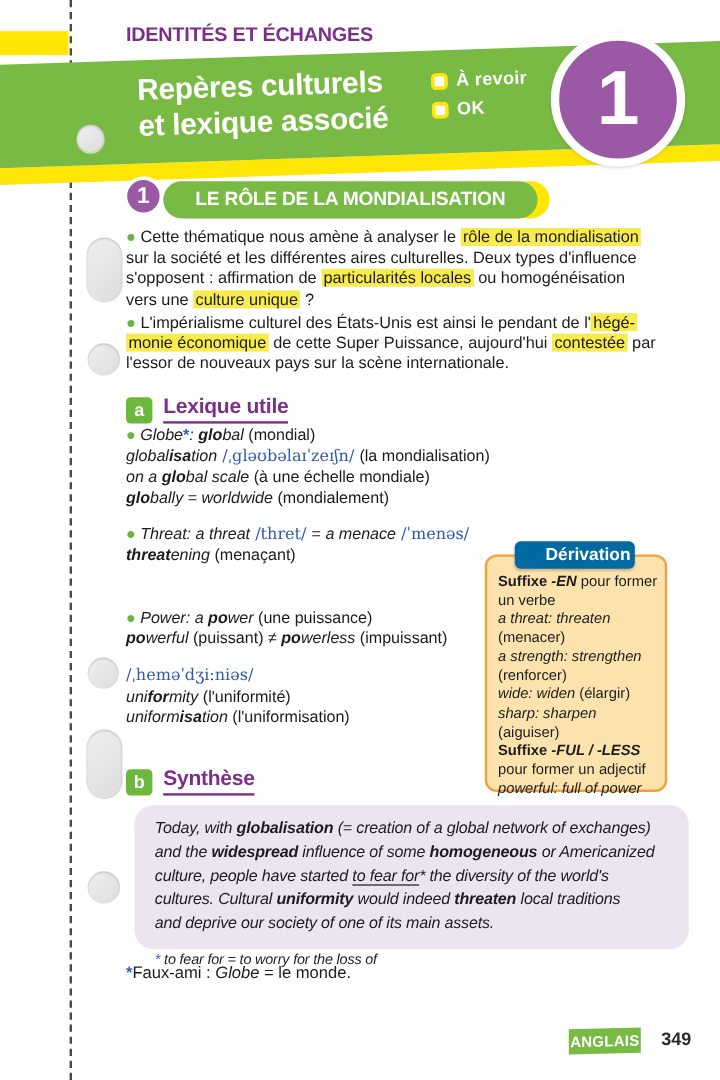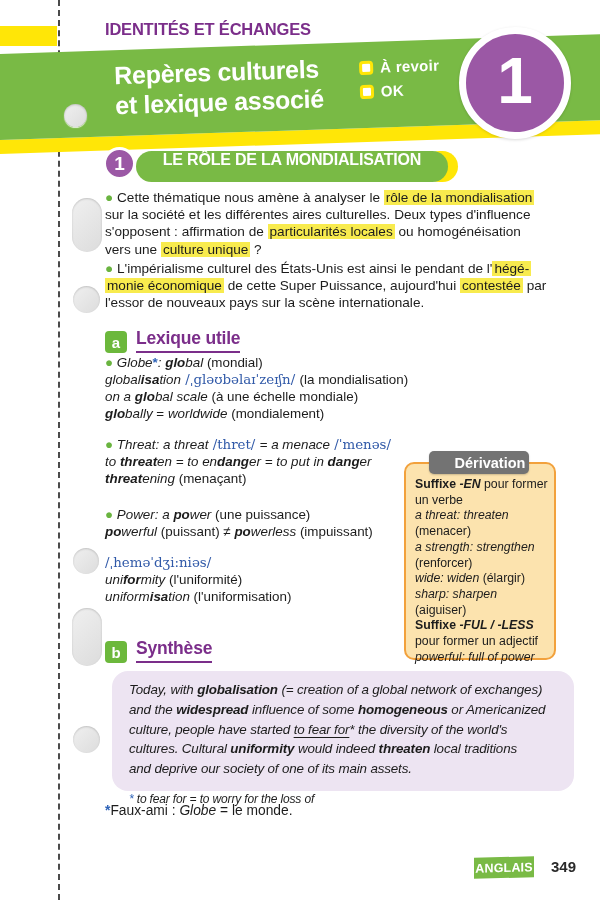--- a/index.html
+++ b/index.html
@@ -47,21 +47,21 @@
   .h2 { left:72px; top:198px;  width:30px; height:54px; }
   .h3 { left:73px; top:286px;  width:27px; height:27px; }
   .h4 { left:73px; top:548px;  width:26px; height:26px; }
   .h5 { left:72px; top:608px;  width:30px; height:58px; }
   .h6 { left:73px; top:726px;  width:27px; height:27px; }
   
   .sec-crescent { position:absolute; left:424px; top:151px; width:34px; height:31px;
     background:#FFE607; border-radius:16px; z-index:3; }
   .sec-pill { position:absolute; left:136px; top:151px; width:312px; height:31px;
     background:#79BA45; border-radius:16px; z-index:4; display:flex;
-    justify-content:center; }
+    align-items:center; justify-content:center; }
   .sec-pill span { color:#fff; font-weight:bold; font-size:16px; letter-spacing:-0.2px; }
   .sec-badge { position:absolute; left:103px; top:147px; width:33px; height:33px;
     background:#9B58A5; border:3px solid #fff; border-radius:50%; z-index:5;
     display:flex; align-items:center; justify-content:center;
     color:#fff; font-weight:bold; font-size:19px; }
   
   .rl { white-space:pre; }
   .sg-g { color:#6AB440; }
   .sg-i { font-style:italic; }
   .sg-b { font-weight:bold; }
@@ -81,21 +81,21 @@
     border-bottom:2.5px solid #7B2E8A; padding-bottom:2px; letter-spacing:-0.2px; }
   .a-head { top:328px; } .b-head { top:638px; }
   .lex { position:absolute; left:105px; width:310px; font-size:13.4px;
     line-height:16.9px; z-index:2; }
   .lex-g1 { top:355px; } .lex-g2 { top:437px; } .lex-g3 { top:507px; } .lex-g4 { top:555px; }
   
   .deriv-box { position:absolute; left:404px; top:462px; width:152px; height:198px;
     background:#FCE3AE; border:2px solid #F2A13C; border-radius:10px; z-index:2;
     padding:13px 8px 6px 9px; font-size:12.3px; line-height:15.7px; }
   .deriv-tab { position:absolute; left:429px; top:451px; width:100px; height:23px;
-    background:#737373; border-radius:5px; z-index:3; display:flex; align-items:center;
+    background:#0369a1; border-radius:5px; z-index:3; display:flex; align-items:center;
     justify-content:center; color:#fff; font-weight:bold; font-size:14.5px;
     box-shadow:0 1px 2px rgba(0,0,0,0.2);padding-left:22px; }
   
   .syn-box { position:absolute; left:112px; top:671px; width:462px; height:120px;
     background:#EDE4F2; border-radius:16px; z-index:2; padding:9px 16px 13px 17px;
     font-style:italic; font-size:13.4px; line-height:19.8px; letter-spacing:-0.15px; }
   .syn-foot { font-size:12px; margin-top:11px; }
   
   .fauxami { position:absolute; left:105px; top:803px; font-size:13.8px; z-index:2; }
   
@@ -171,21 +171,20 @@
   </div>
 
   <div class="lex lex-g1">
       <div class="rl"><span class="sg-g">● </span><span class="sg-i">Globe</span><span class="sg-bl sg-b">*</span><span class="sg-i">: </span><span class="sg-b sg-i">glo</span><span class="sg-i">bal</span><span> (mondial)</span></div>
       <div class="rl"><span class="sg-i">global</span><span class="sg-b sg-i">isa</span><span class="sg-i">tion</span><span class="sg-ph"> /ˌgləʊbəlaɪˈzeɪʃn/ </span><span>(la mondialisation)</span></div>
       <div class="rl"><span class="sg-i">on a </span><span class="sg-b sg-i">glo</span><span class="sg-i">bal scale</span><span> (à une échelle mondiale)</span></div>
       <div class="rl"><span class="sg-b sg-i">glo</span><span class="sg-i">bally</span><span> = </span><span class="sg-i">worldwide</span><span> (mondialement)</span></div>
     </div>
   <div class="lex lex-g2">
       <div class="rl"><span class="sg-g">● </span><span class="sg-i">Threat: a threat</span><span class="sg-ph"> /thret/ </span><span>= </span><span class="sg-i">a menace</span><span class="sg-ph"> /ˈmenəs/</span></div>
-      <div class="rl"><span class="sg-i">to </span><span class="sg-b sg-i">threat</span><span class="sg-i">en = to en</span><span class="sg-b sg-i">dang</span><span class="sg-i">er = to put in </span><span class="sg-b sg-i">dang</span><span class="sg-i">er</span></div>
       <div class="rl"><span class="sg-b sg-i">threat</span><span class="sg-i">ening</span><span> (menaçant)</span></div>
     </div>
   <div class="lex lex-g3">
       <div class="rl"><span class="sg-g">● </span><span class="sg-i">Power: a </span><span class="sg-b sg-i">po</span><span class="sg-i">wer</span><span> (une puissance)</span></div>
       <div class="rl"><span class="sg-b sg-i">po</span><span class="sg-i">werful</span><span> (puissant) ≠ </span><span class="sg-b sg-i">po</span><span class="sg-i">werless</span><span> (impuissant)</span></div>
     </div>
   <div class="lex lex-g4">
       <div class="rl"><span class="sg-ph">/ˌheməˈdʒi:niəs/</span></div>
       <div class="rl"><span class="sg-i">uni</span><span class="sg-b sg-i">for</span><span class="sg-i">mity</span><span> (l'uniformité)</span></div>
       <div class="rl"><span class="sg-i">uniform</span><span class="sg-b sg-i">isa</span><span class="sg-i">tion</span><span> (l'uniformisation)</span></div>

